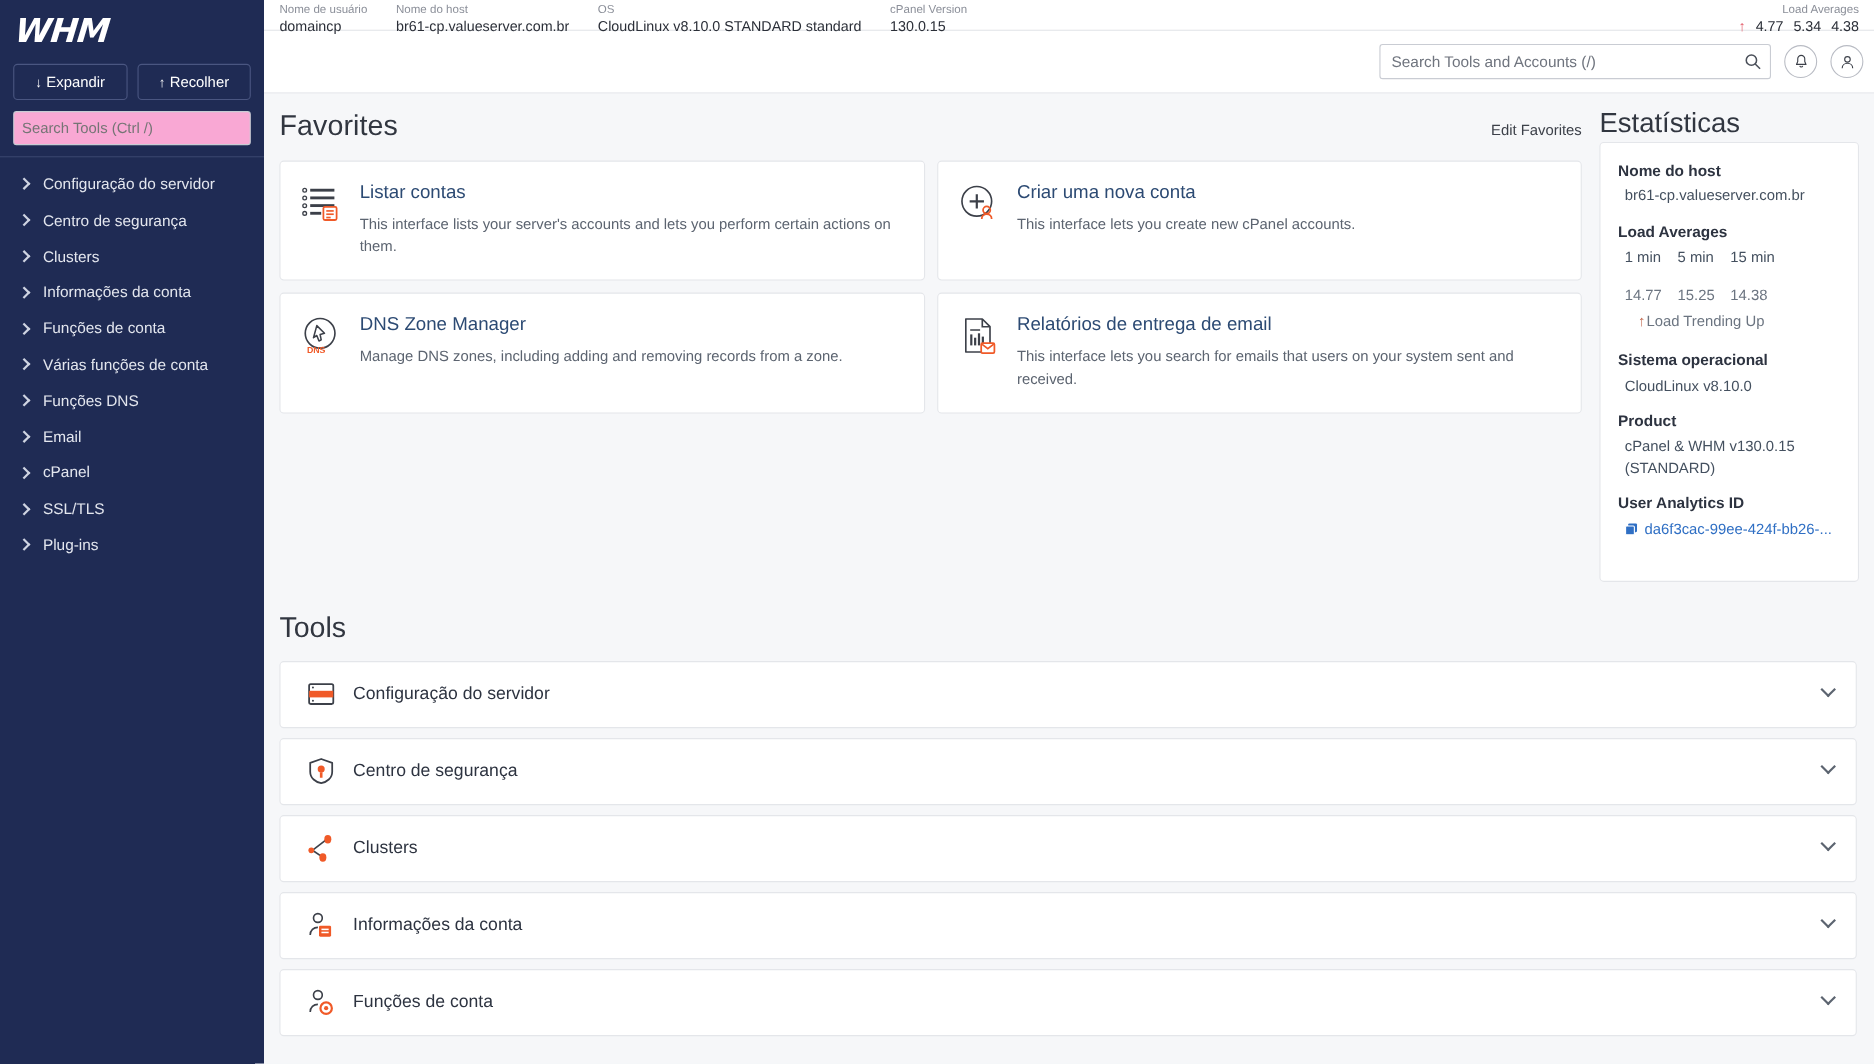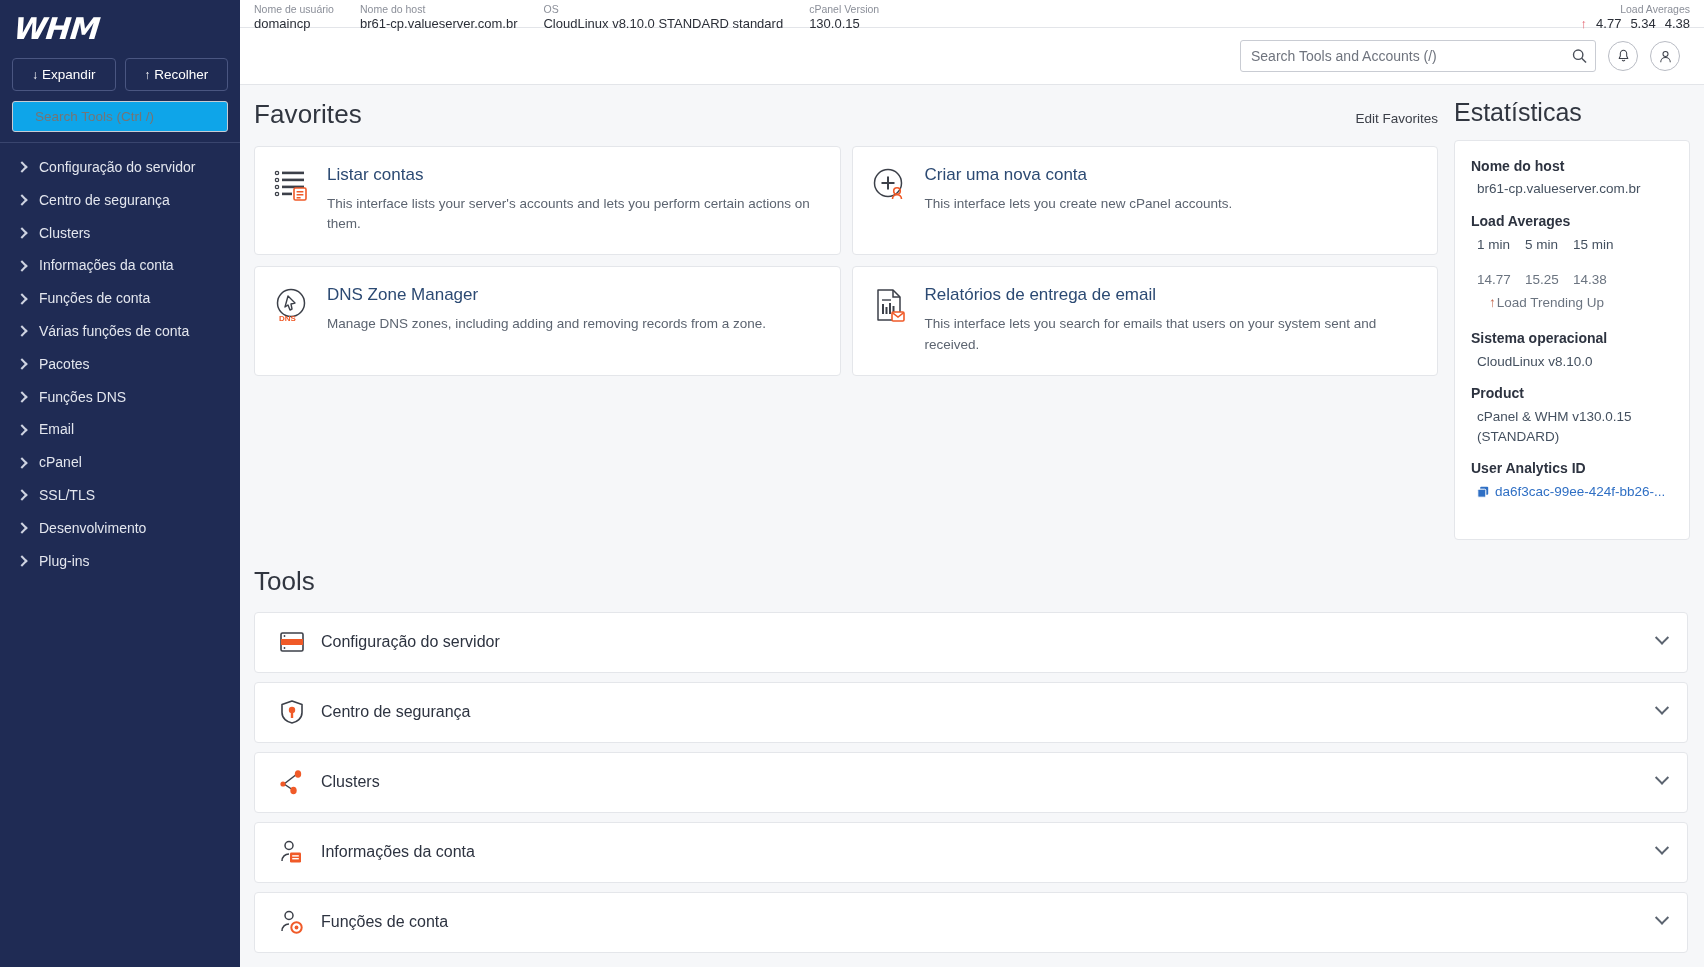--- a/index.html
+++ b/index.html
@@ -38,24 +38,24 @@
     font-size: 13.5px;
     padding: 8px 4px;
     cursor: pointer;
     font-family: "Liberation Sans", sans-serif;
     white-space: nowrap;
   }
   .sb-btn .arrow { margin-right: 4px; font-size: 12px; }
   .sb-search-wrap { padding: 0 12px 10px 12px; }
   .sb-search {
     width: 100%;
-    background: #0ea5e9;
+    background: #f9a8d4;
     border: 1px solid #c8ccd4;
     border-radius: 3px;
-    padding: 7px 22px;
+    padding: 7px 7px;
     font-size: 13.5px;
     color: #4a4a4a;
     font-family: "Liberation Sans", sans-serif;
     outline: none;
   }
   .sb-divider { height: 1px; background: #39456e; margin: 0 0 4px 0; }
   .nav { flex: 1; overflow: hidden; padding-top: 4px; }
   .nav-item {
     display: flex; align-items: center;
     gap: 11px;
@@ -92,21 +92,21 @@
   .load-group { position: absolute; right: 14px; top: 3px; text-align: right; }
   .load-label { font-size: 10.5px; color: #8b8f99; line-height: 1.25; }
   .load-values { font-size: 13px; color: #2b2f38; line-height: 1.3; display: flex; gap: 9px; align-items: center; justify-content: flex-end;}
   .up-arrow { color: #e35d6a; font-size: 13px; }
 
   .toolbar {
     background: #ffffff;
     border-bottom: 1px solid #e3e5e9;
     height: 57px;
     display: flex; align-items: center; justify-content: flex-end;
-    padding: 0 24px;
+    padding: 0 10px;
     gap: 12px;
   }
   .searchbox { position: relative; width: 356px; }
   .searchbox input {
     width: 100%;
     height: 32px;
     border: 1px solid #c9ccd3;
     border-radius: 3px;
     padding: 0 34px 0 10px;
     font-size: 14px;
@@ -143,21 +143,21 @@
     padding: 17px 18px 20px 18px;
     display: flex; gap: 16px;
     min-height: 104px;
     cursor: pointer;
   }
   .card-ico { flex: none; width: 38px; height: 38px; margin-top: 2px; }
   .card-body { flex: 1; min-width: 0; }
   .card-title { font-size: 17px; color: #2c4a73; line-height: 1.35; margin-bottom: 7px; }
   .card-desc { font-size: 13.5px; color: #5c6470; line-height: 1.5; }
 
-  .stats-title { font-size: 25px; font-weight: 400; color: #313640; margin-bottom: 13px; line-height: 1.1; }
+  .stats-title { font-size: 25px; font-weight: 400; color: #313640; margin-bottom: 2px; line-height: 1.1; }
   .stats-panel {
     background: #ffffff;
     border: 1px solid #e4e6ea;
     border-radius: 4px;
     padding: 16px 14px 16px 16px;
     overflow: hidden;
     height: 400px;
   }
   .stat-block { margin-bottom: 13px; }
   .stat-h { font-size: 14px; font-weight: 700; color: #2d3340; line-height: 1.35; margin-bottom: 4px; }
@@ -244,41 +244,33 @@
       <div class="nav-item">
         <span class="chev-right"></span>
         <span>Funções de conta</span>
       </div>
       <div class="nav-item">
         <span class="chev-right"></span>
         <span>Várias funções de conta</span>
       </div>
       <div class="nav-item">
         <span class="chev-right"></span>
-        <span>Pacotes</span>
-      </div>
-      <div class="nav-item">
-        <span class="chev-right"></span>
         <span>Funções DNS</span>
       </div>
       <div class="nav-item">
         <span class="chev-right"></span>
         <span>Email</span>
       </div>
       <div class="nav-item">
         <span class="chev-right"></span>
         <span>cPanel</span>
       </div>
       <div class="nav-item">
         <span class="chev-right"></span>
         <span>SSL/TLS</span>
-      </div>
-      <div class="nav-item">
-        <span class="chev-right"></span>
-        <span>Desenvolvimento</span>
       </div>
       <div class="nav-item">
         <span class="chev-right"></span>
         <span>Plug-ins</span>
       </div>
     </nav>
   </aside>
 
   <div class="main">
 

